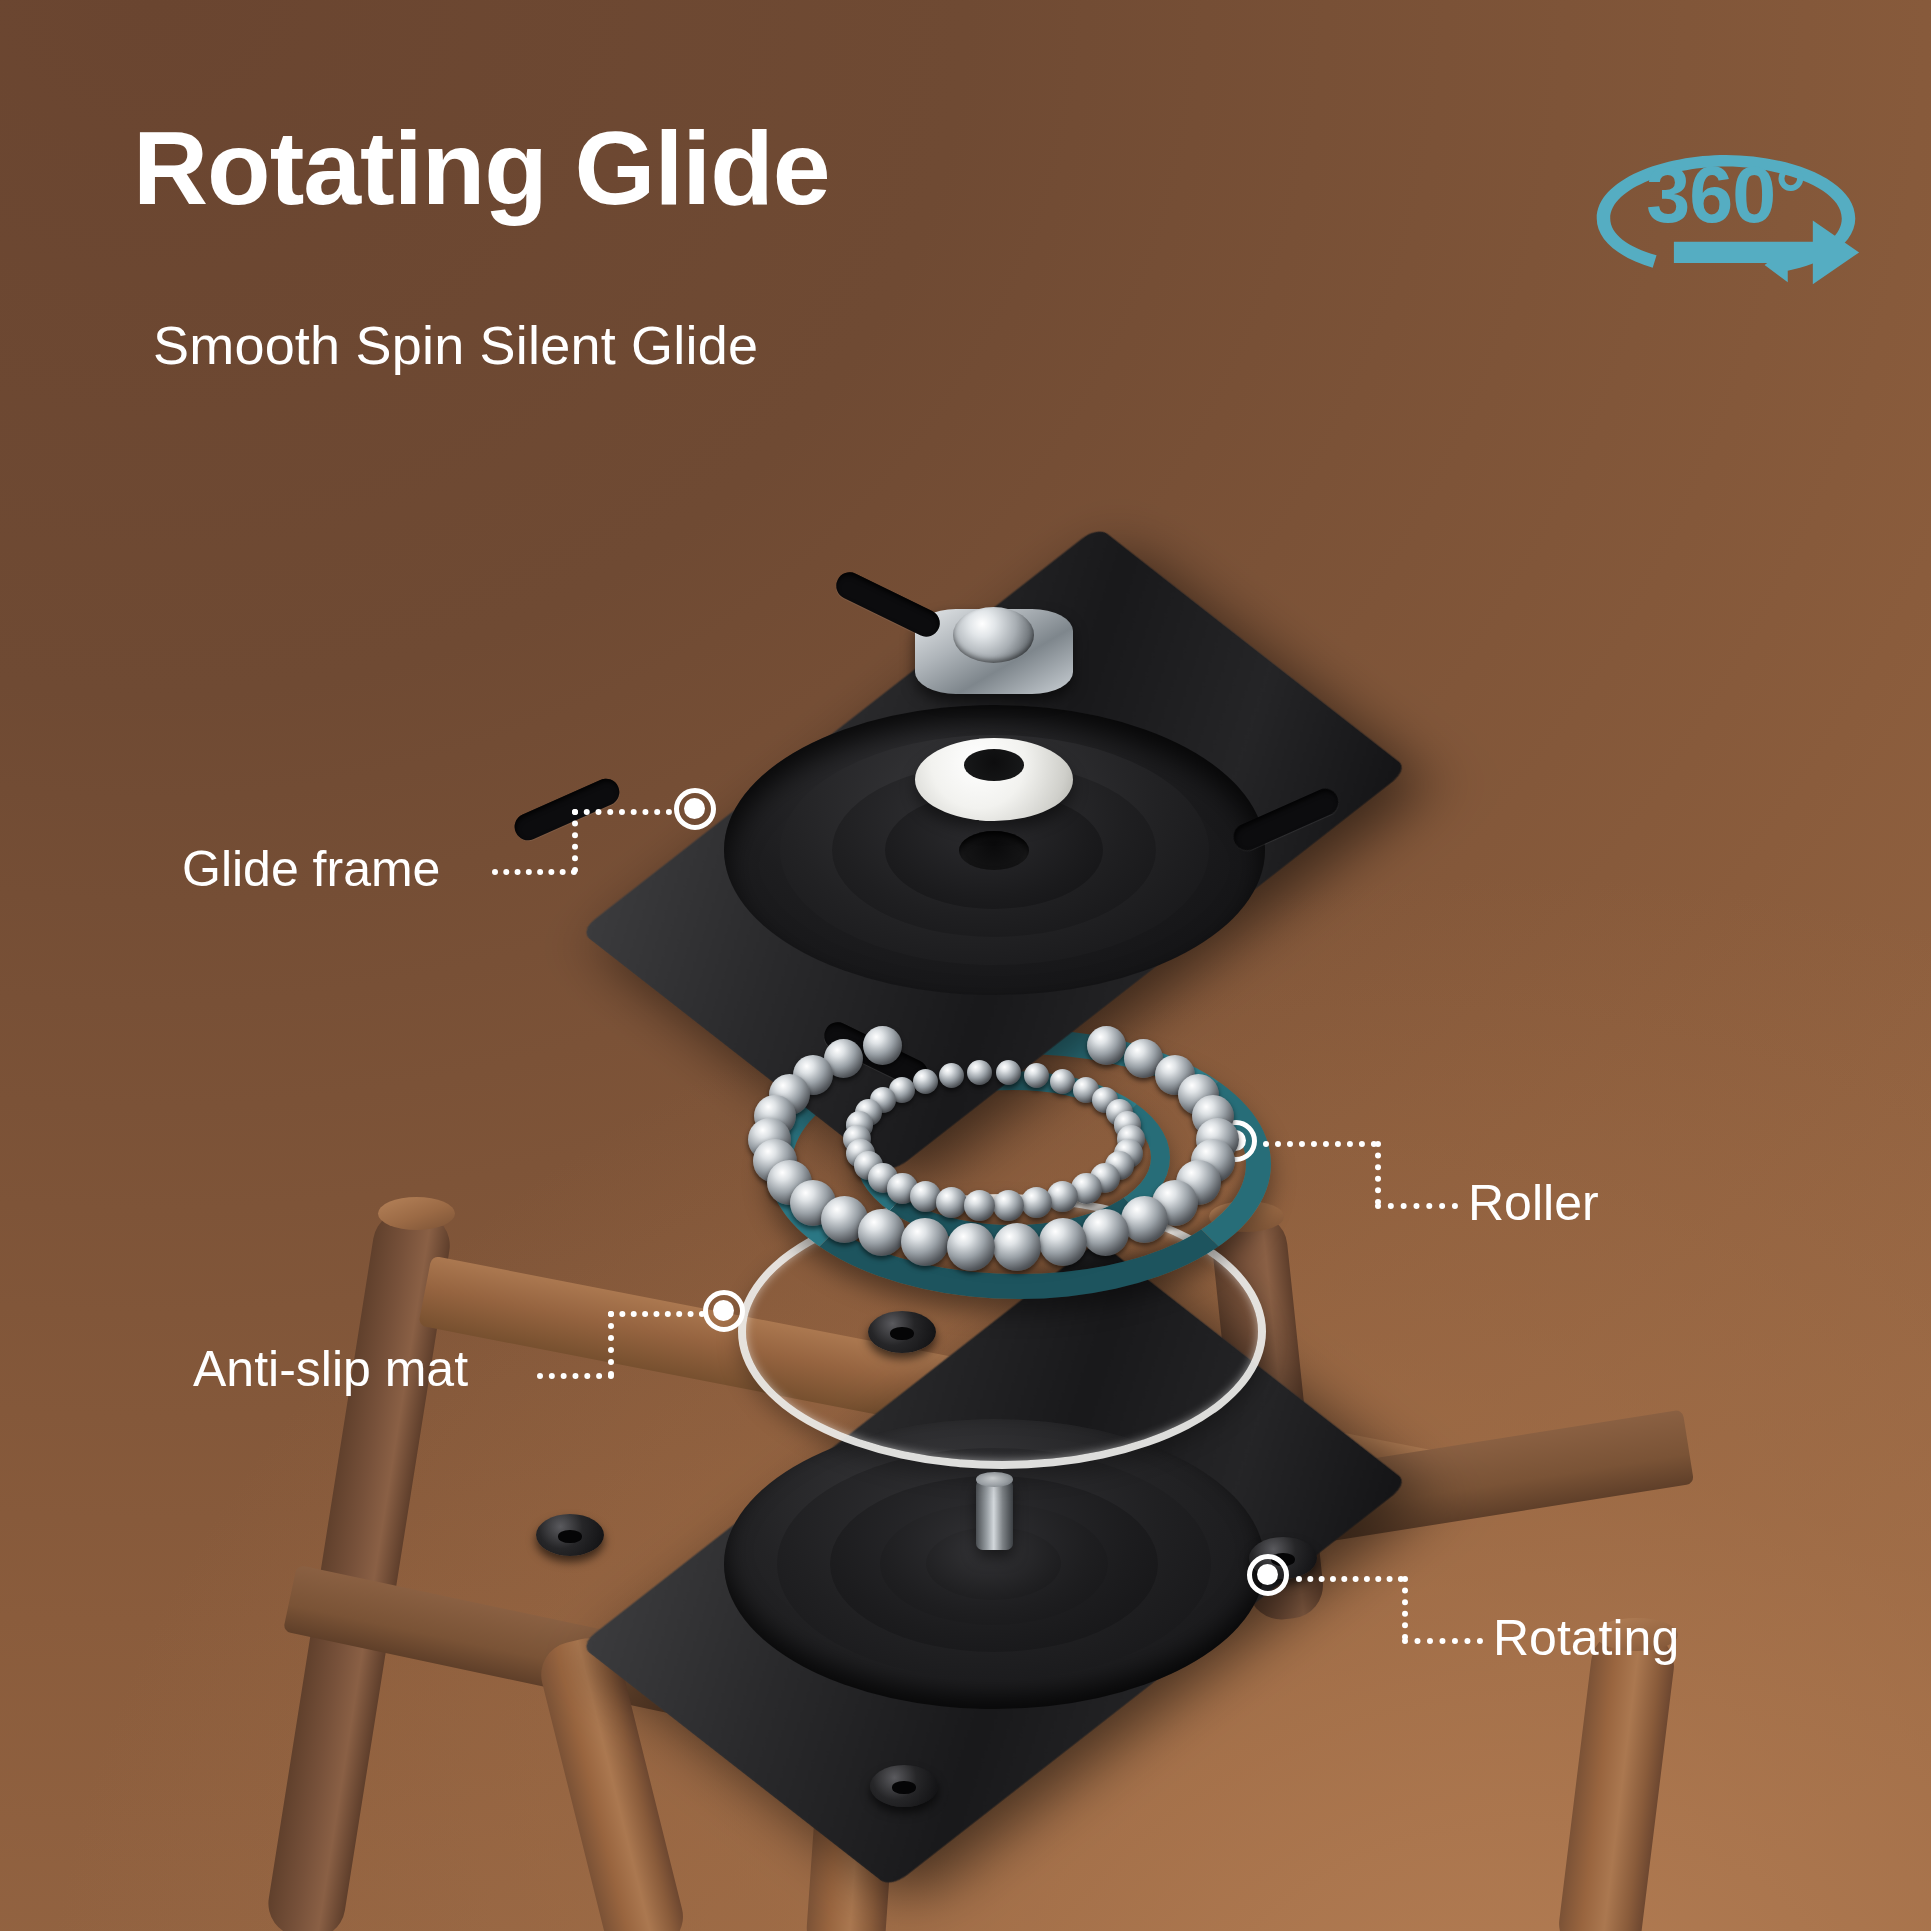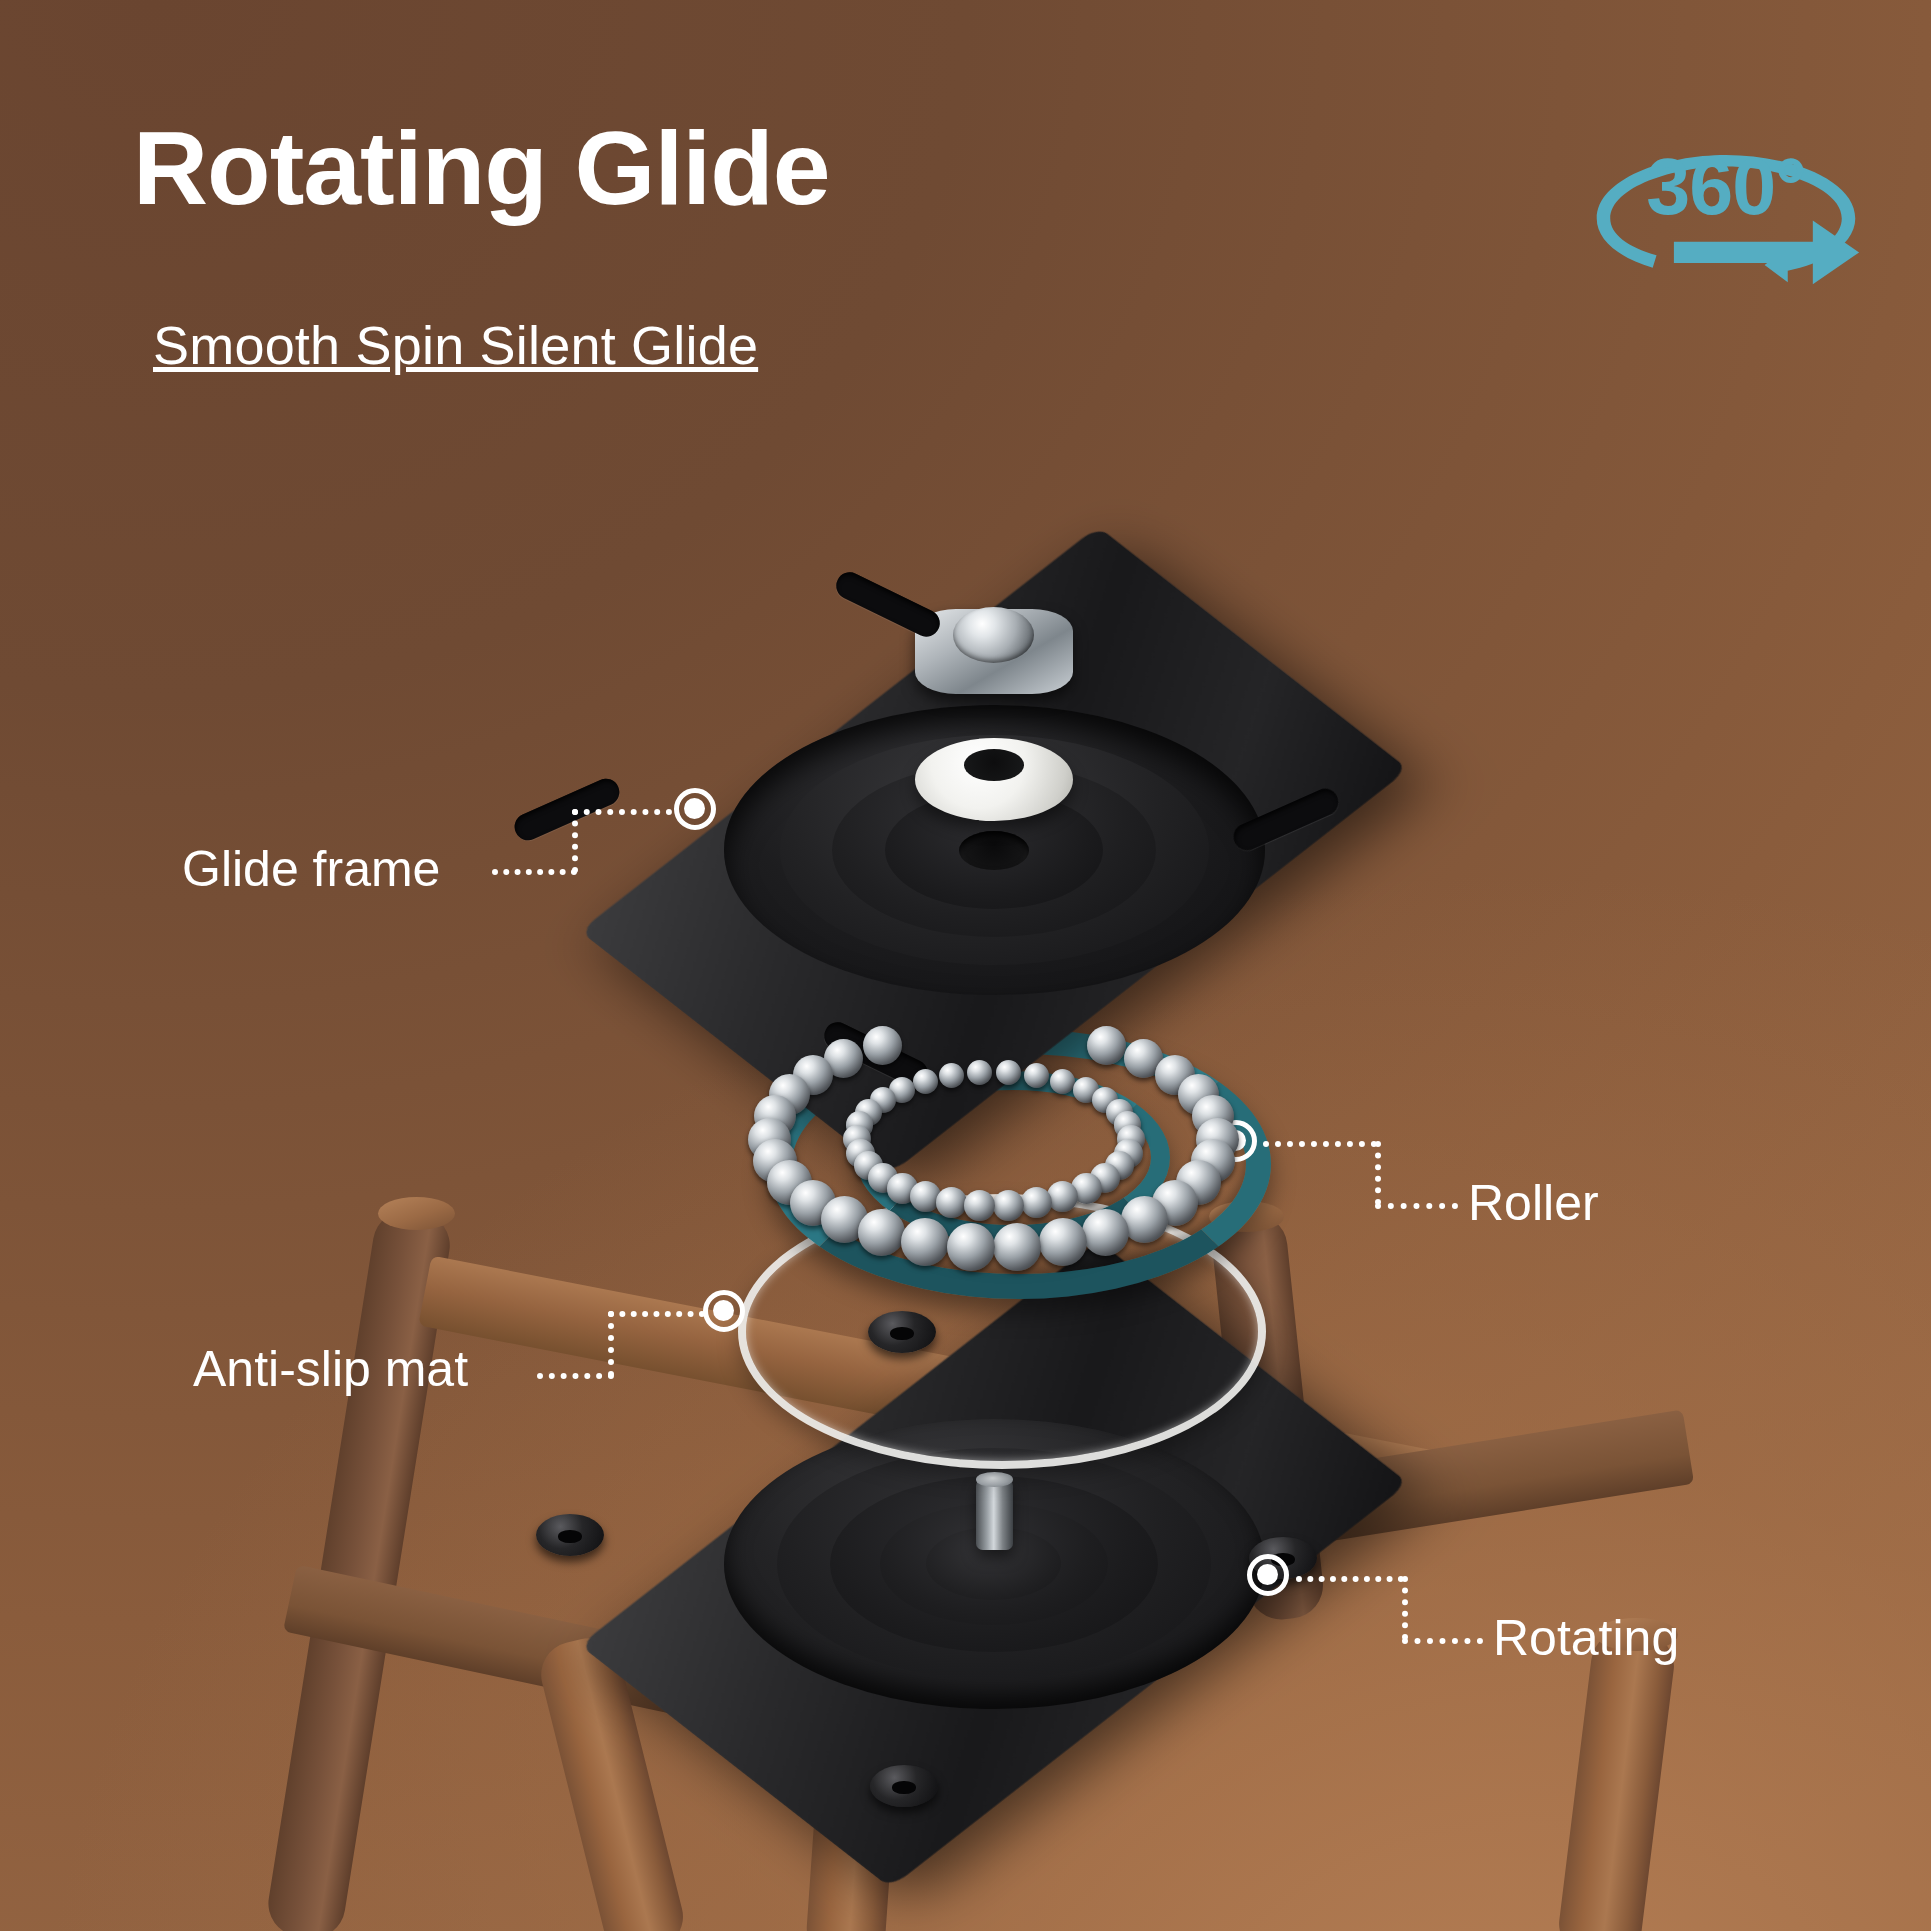--- a/index.html
+++ b/index.html
@@ -84,24 +84,24 @@
   .pin{position:absolute;border-radius:6.8px;
       background:linear-gradient(90deg,#4a4e52 0%,#9aa0a5 30%,#d3d8dc 48%,#7d8286 72%,#3c4044 100%);
       box-shadow:0 7.7px 13.5px rgba(0,0,0,.5);}
   .pin::before{content:"";position:absolute;left:0;top:-6.8px;width:100%;height:14.5px;border-radius:50%;
       background:radial-gradient(ellipse at 45% 40%,#e9edef 0%,#aab0b5 55%,#6a7075 100%);}
 
   
   .title{position:absolute;left:133px;top:116px;font-size:104px;font-weight:bold;color:#fff;
          letter-spacing:-1px;line-height:1;white-space:nowrap;}
   .subtitle{position:absolute;left:153px;top:314px;font-size:54px;color:#fff;font-weight:400;
-         letter-spacing:0.2px;white-space:nowrap;text-decoration:underline;}
+         letter-spacing:0.2px;white-space:nowrap;}
 
   .badge{position:absolute;right:60px;top:126px;width:290px;height:164px;}
-  .badge .num{position:absolute;left:50%;top:15px;transform:translateX(-50%);
+  .badge .num{position:absolute;left:50%;top:23px;transform:translateX(-50%);
          font-size:79px;font-weight:bold;color:#55adc2;letter-spacing:-1px;white-space:nowrap;}
 
   .callout{position:absolute;color:#fff;font-size:50px;white-space:nowrap;}
 
   .marker{position:absolute;width:42px;height:42px;border-radius:50%;
           border:5.8px solid #fff;box-sizing:border-box;}
   .marker::after{content:"";position:absolute;left:50%;top:50%;width:21px;height:21px;
           margin:-10.6px 0 0 -10.6px;border-radius:50%;background:#fff;}
 
   .leader{position:absolute;height:0;border-top:6.8px dotted #fff;}

